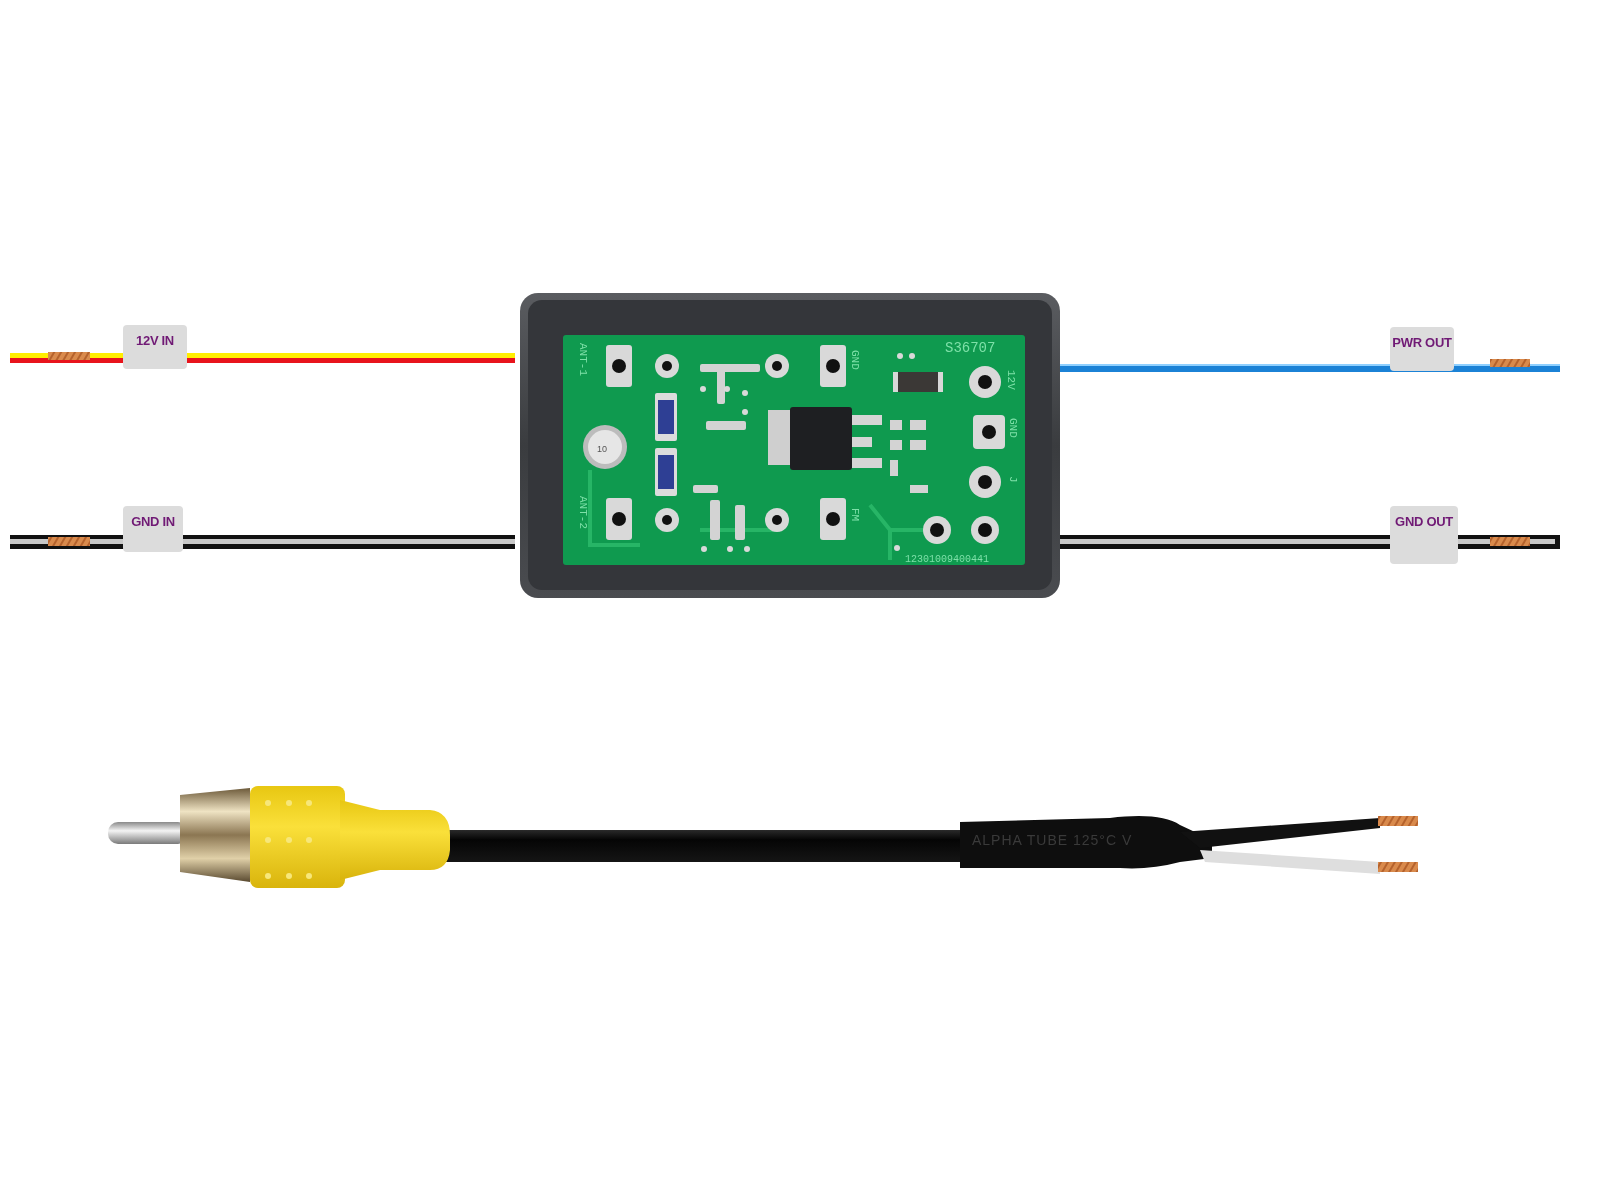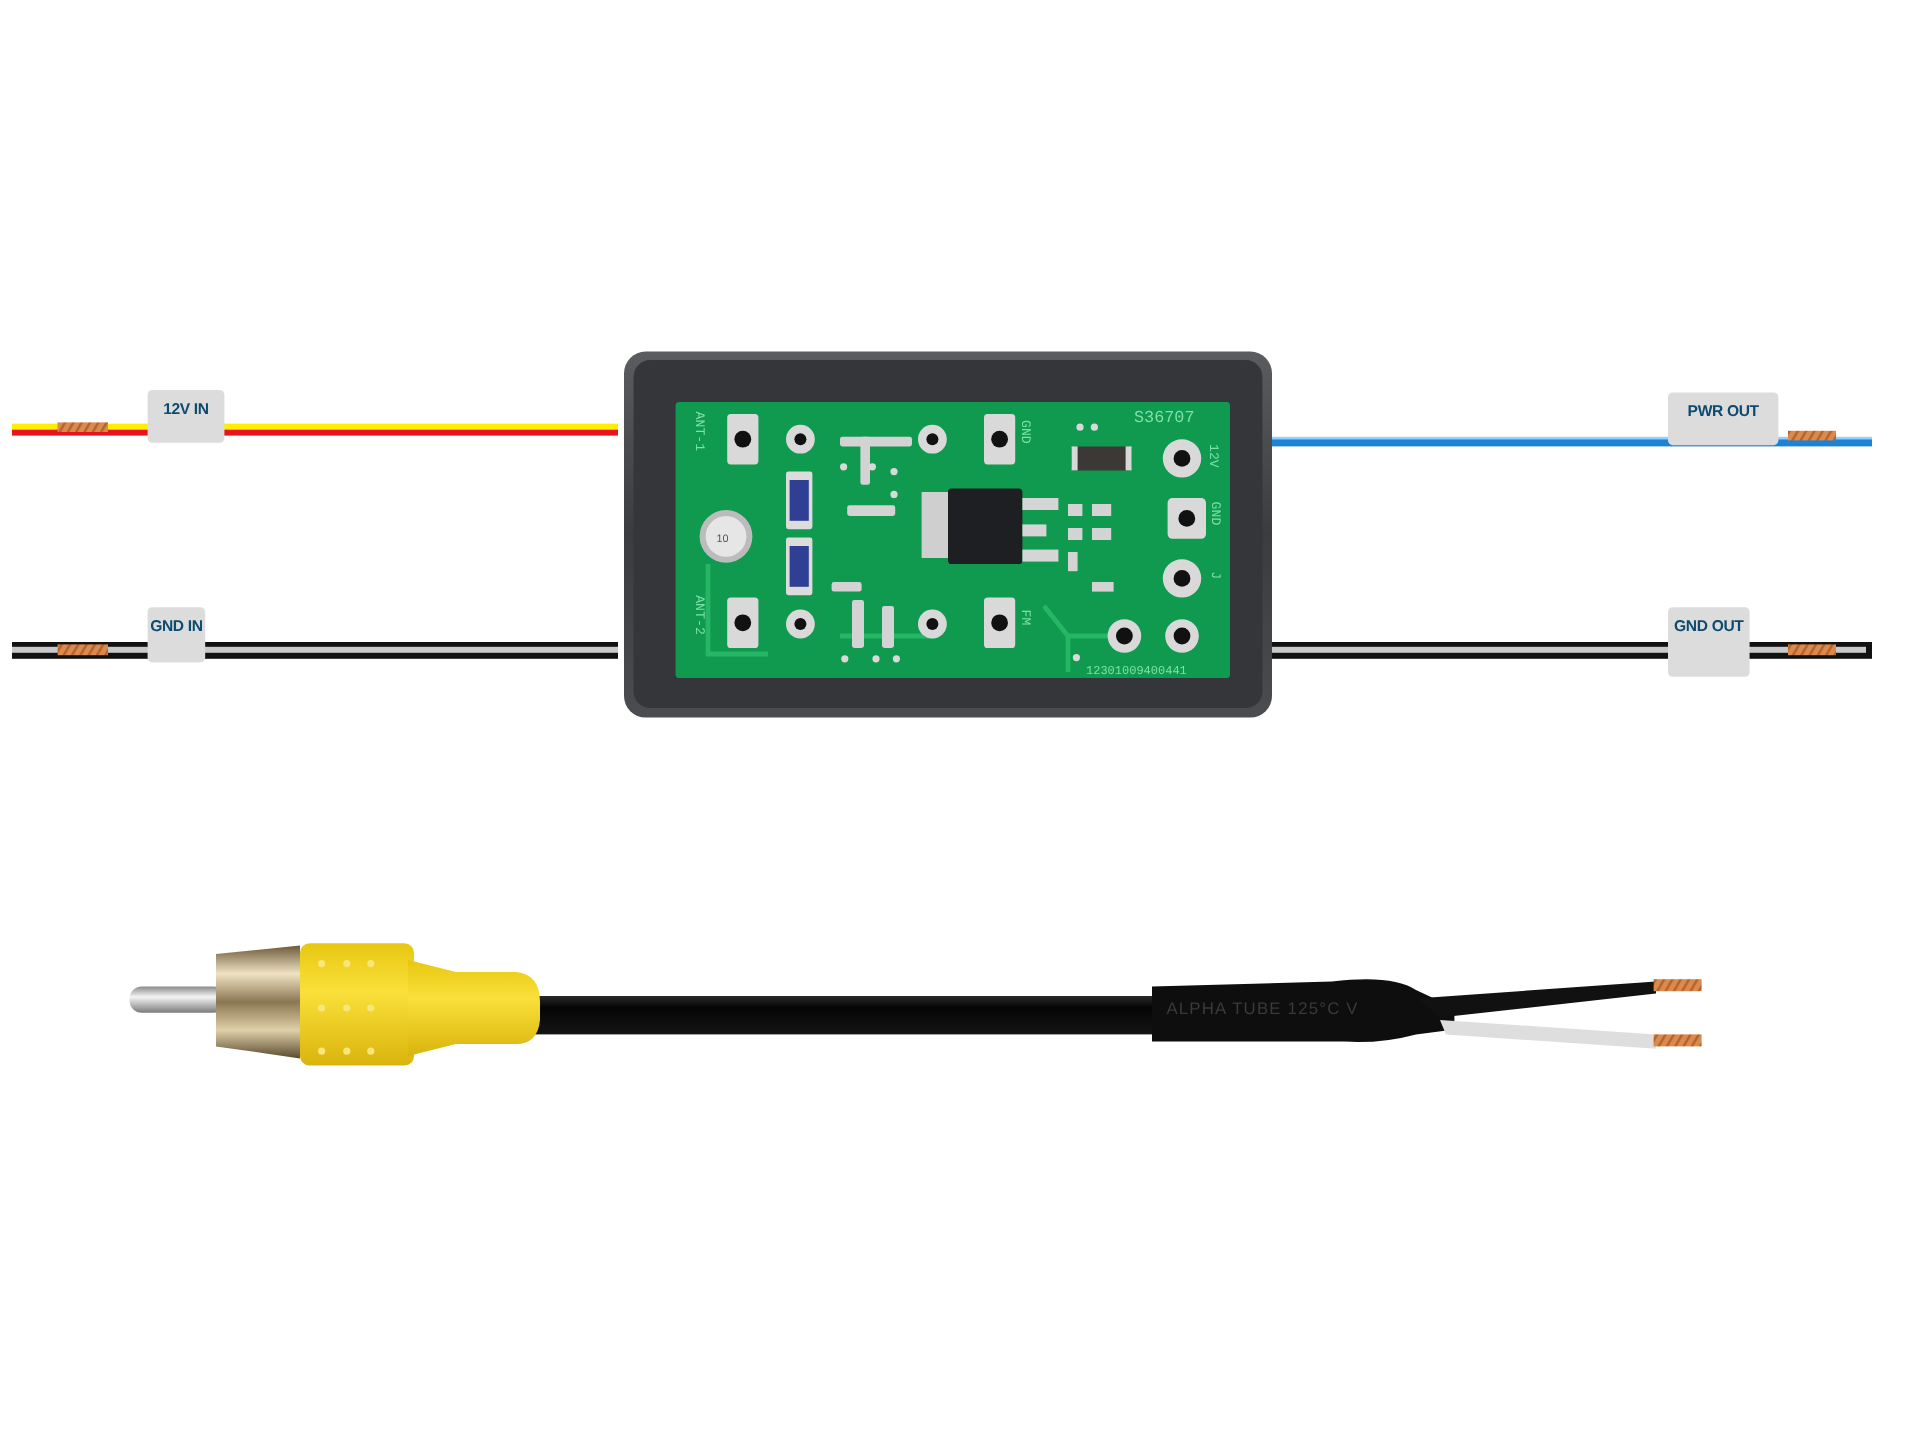--- a/index.html
+++ b/index.html
@@ -1,21 +1,21 @@
 <!DOCTYPE html>
 <html><head>
 <meta charset="utf-8">
 <style>
   html, body { margin: 0; padding: 0; background: #ffffff; }
   body { width: 1600px; height: 1200px; position: relative; overflow: hidden; font-family: "Liberation Sans", sans-serif; }
   .layer { position: absolute; left: 0; top: 0; width: 1600px; height: 1200px; }
   .wire-label {
     position: absolute; background: #dcdcdc; border-radius: 4px;
     font-family: "Liberation Sans", sans-serif; font-size: 13px; font-weight: bold;
-    color: #0c4a6e; text-align: center; padding-top: 8px; box-sizing: border-box;
+    color: #701a75; text-align: center; padding-top: 8px; box-sizing: border-box;
     letter-spacing: -0.3px;
   }
   .pcb-text { font-family: "Liberation Mono", monospace; fill: #7ee0a8; }
   .sleeve-text { font-family: "Liberation Sans", sans-serif; fill: #3a3a3a; font-size: 14px; letter-spacing: 1px; }
 </style>
 </head>
 <body>
 
 <svg class="layer" width="1600" height="1200" viewBox="0 0 1600 1200" xmlns="http://www.w3.org/2000/svg">
   <defs>
@@ -212,15 +212,15 @@
           <circle cx="309" cy="840" r="3"></circle>
         <circle cx="268" cy="876" r="3"></circle>
           <circle cx="289" cy="876" r="3"></circle>
           <circle cx="309" cy="876" r="3"></circle>
       </g>
     </g>
   </g>
 </svg>
 
 <div class="wire-label" style="left:123px; top:325px; width:64px; height:44px;">12V IN</div>
-<div class="wire-label" style="left:123px; top:506px; width:48px; height:46px;">GND IN</div>
-<div class="wire-label" style="left:1390px; top:327px; width:92px; height:44px;">PWR OUT</div>
+<div class="wire-label" style="left:123px; top:506px; width:60px; height:46px;">GND IN</div>
+<div class="wire-label" style="left:1390px; top:327px; width:64px; height:44px;">PWR OUT</div>
 <div class="wire-label" style="left:1390px; top:506px; width:68px; height:58px;">GND OUT</div>
 
 </body></html>

